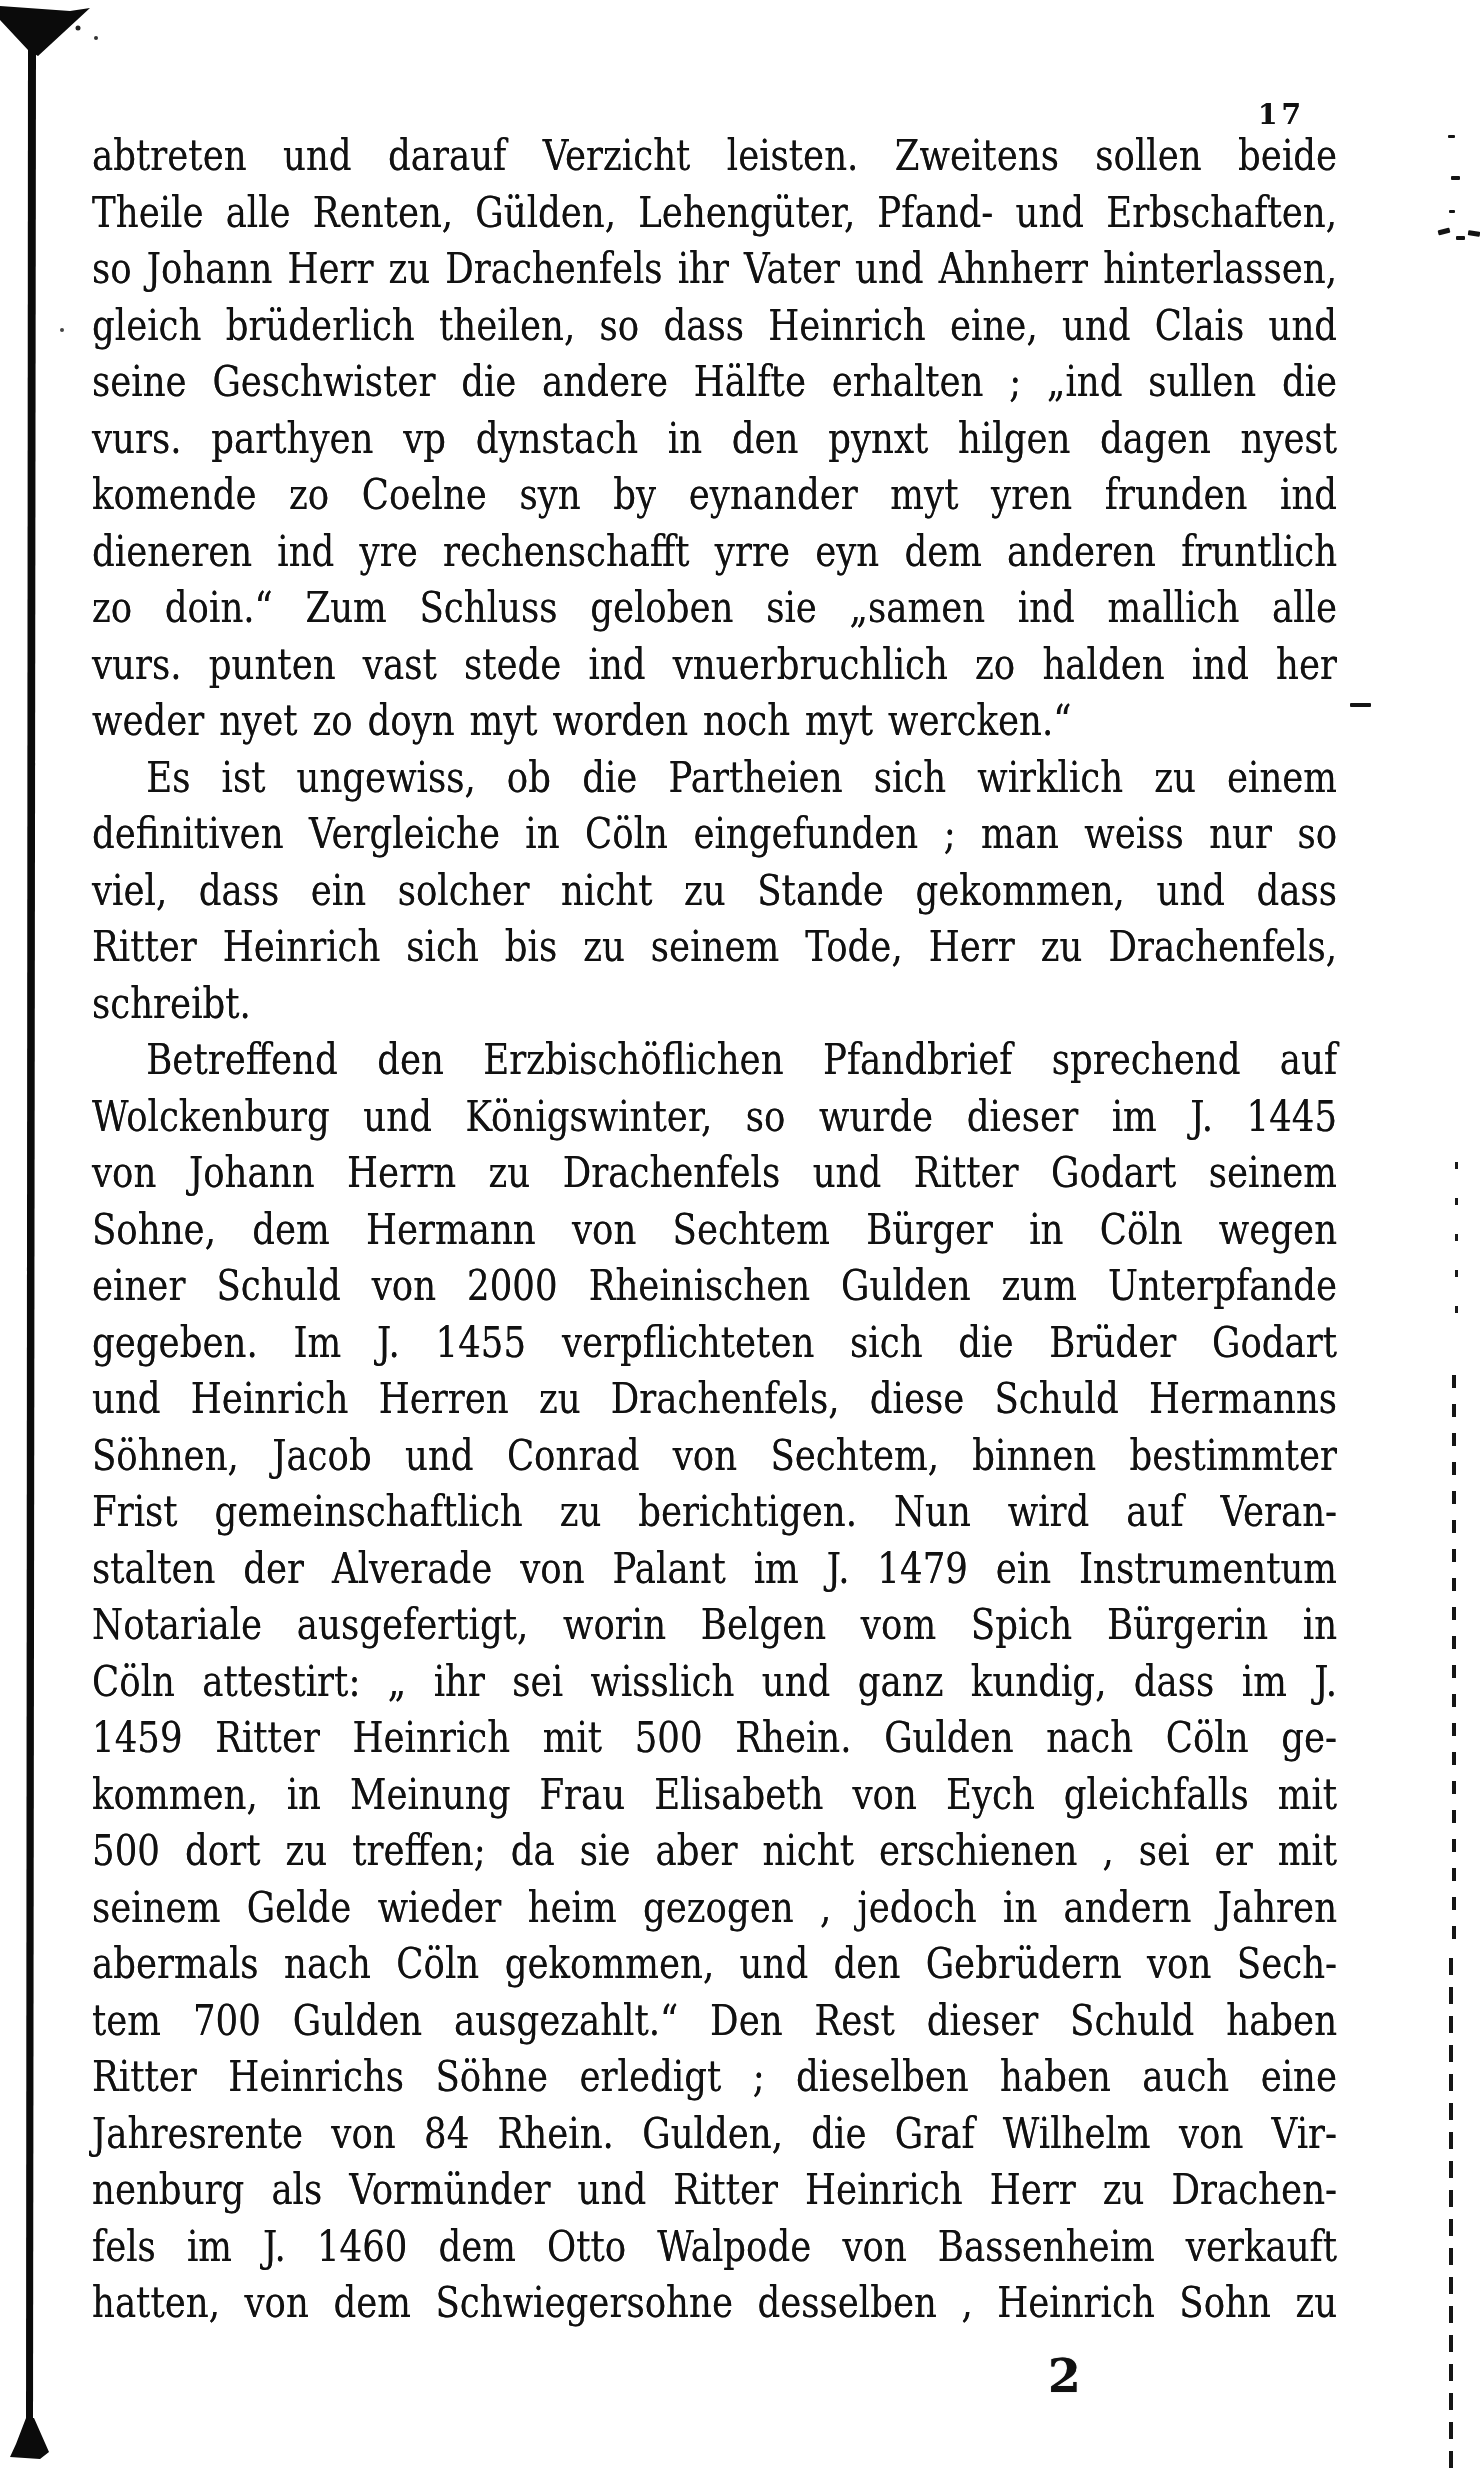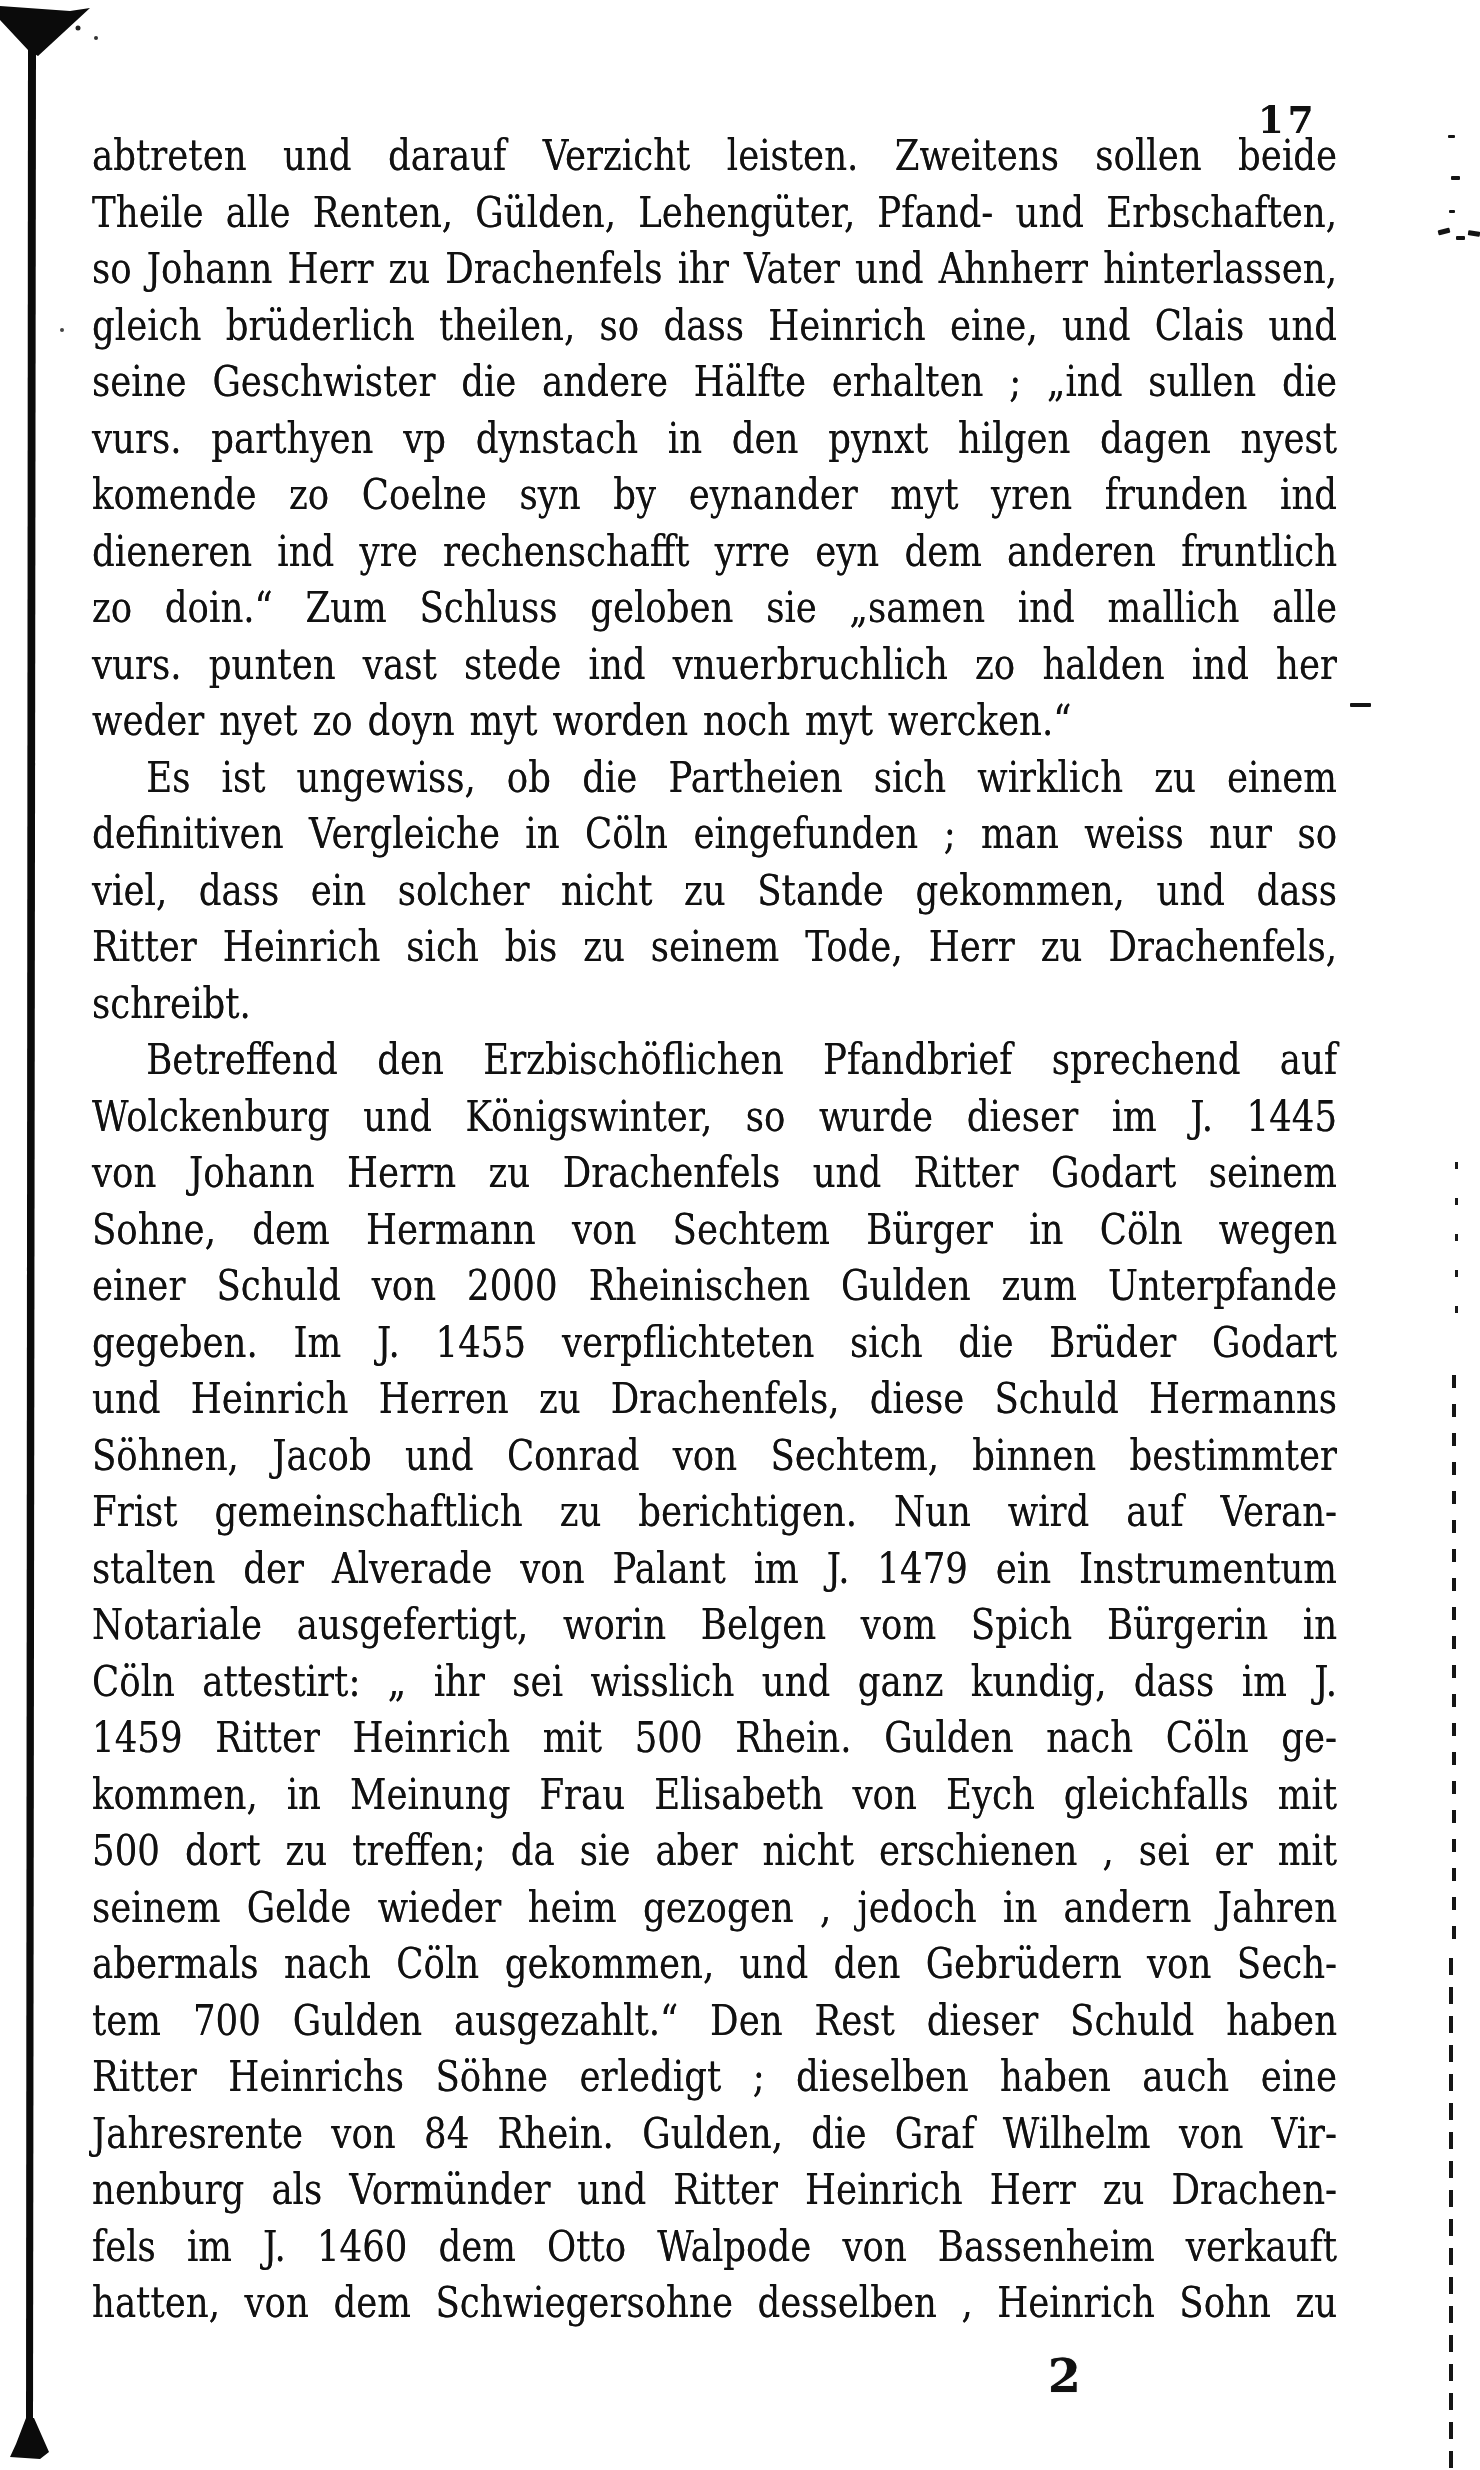--- a/index.html
+++ b/index.html
@@ -8,21 +8,21 @@
     background:#ffffff;
     position:relative;
     overflow:hidden;
     font-family:"DejaVu Serif", serif;
     color:#111;
   }
   .page{position:absolute;inset:0;}
   
   .page-number{
     position:absolute;left:1258px;top:98px;
-    font-size:37px;font-weight:700;letter-spacing:4px;
+    font-size:28px;font-weight:700;letter-spacing:4px;
     text-shadow:0 0 0.6px rgba(0,0,0,.7);
   }
   
   .textblock{
     position:absolute;left:92px;top:128px;
     width:1470px;
     transform:scaleX(0.847);
     transform-origin:0 0;
   }
   .line{

